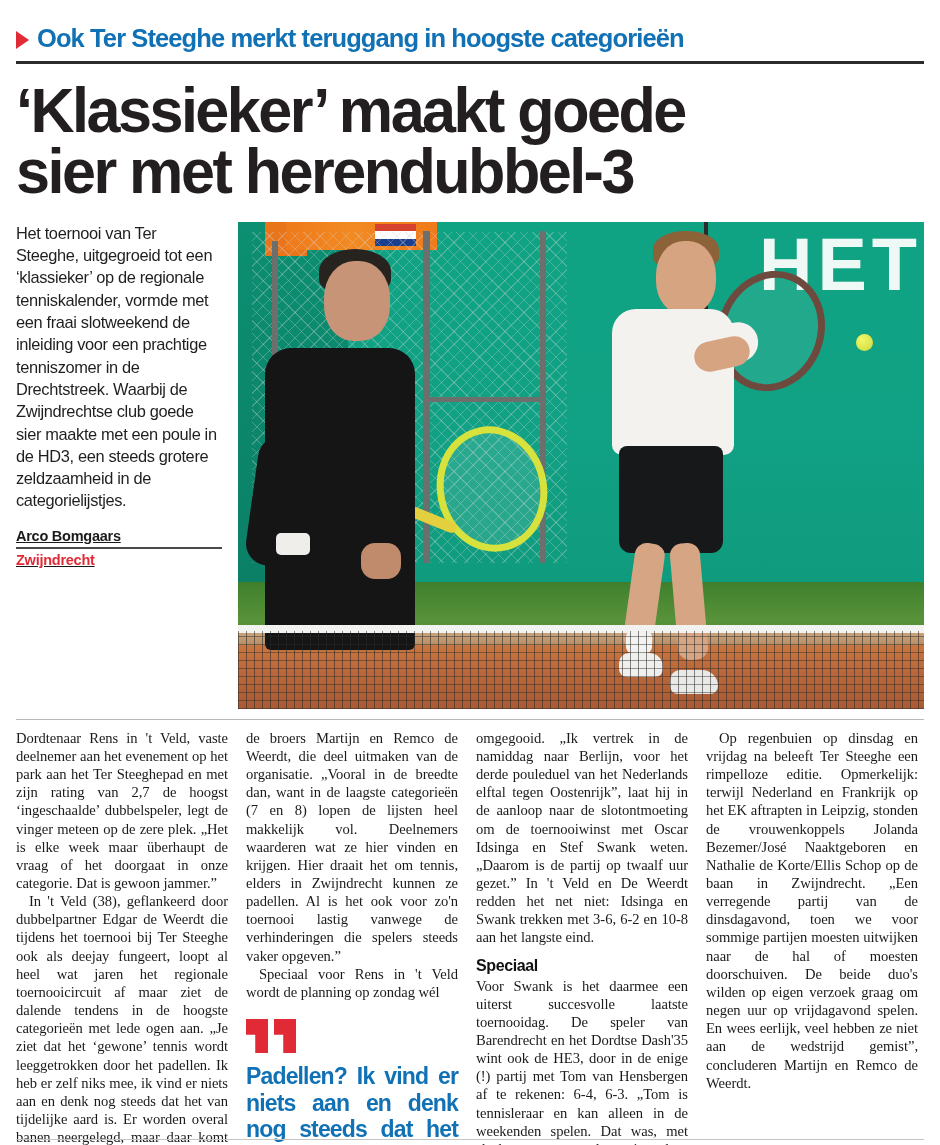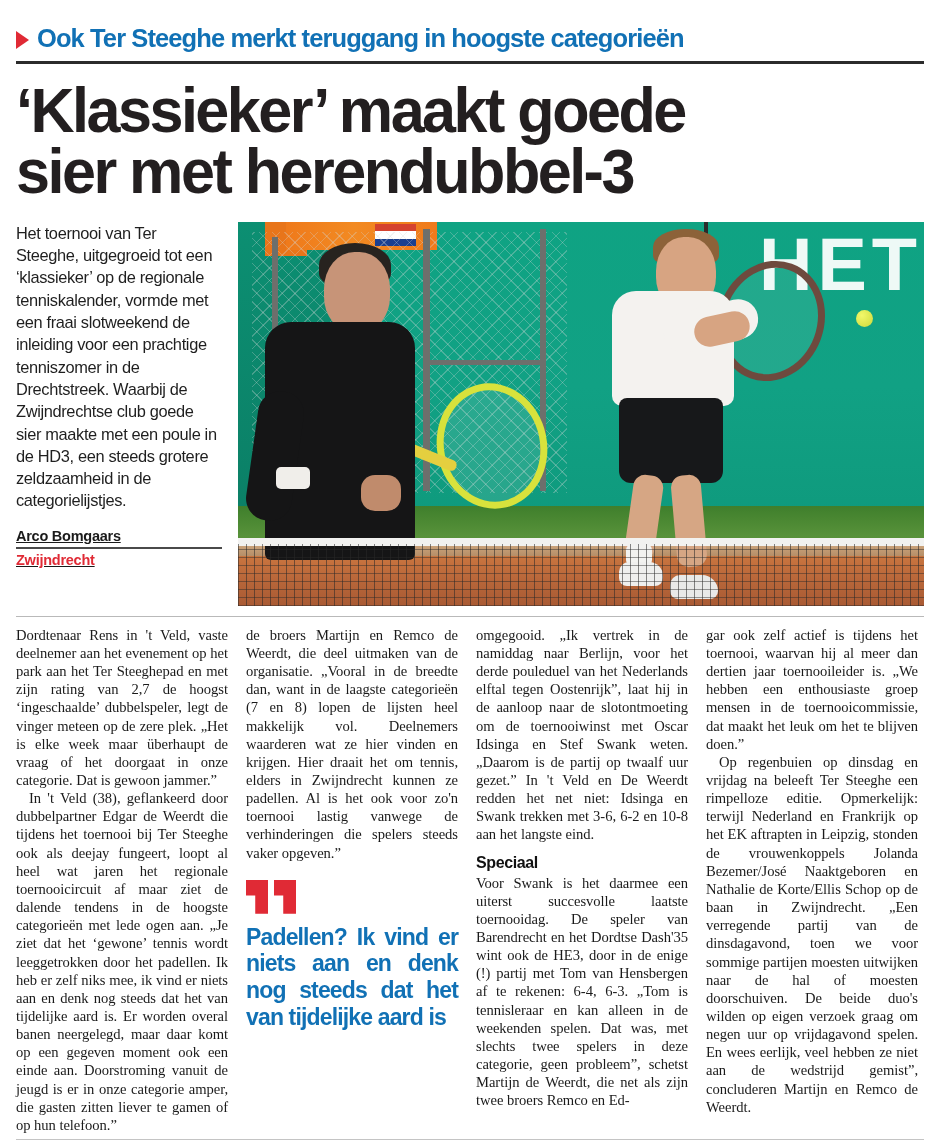--- a/index.html
+++ b/index.html
@@ -114,21 +114,21 @@
   }
 
   
   .photo-col {
     flex: 1 1 auto;
     min-width: 0;
   }
   .photo {
     position: relative;
     width: 100%;
-    height: 384px;
+    height: 487px;
     overflow: hidden;
     background: #0369a1;
   }
   .ph-wall {
     position: absolute; left: 0; top: 0; right: 0; height: 78%;
     background: linear-gradient(180deg,#0fa383 0%, #11a184 55%, #0f9a7d 100%);
   }
   .ph-wall-left {
     position: absolute; left: 0; top: 0; width: 16%; height: 78%;
     background: linear-gradient(180deg,#0c8f72 0%, #0b7f66 100%);
@@ -382,38 +382,38 @@
   <div class="cols">
 
     <div class="col">
       <p class="first">Dordtenaar Rens in 't Veld, vaste deelnemer aan het evenement op het park aan het Ter Steeghepad en met zijn rating van 2,7 de hoogst ‘ingeschaalde’ dubbelspeler, legt de vinger meteen op de zere plek. „Het is elke week maar überhaupt de vraag of het doorgaat in onze categorie. Dat is gewoon jammer.”</p>
       <p>In 't Veld (38), geflankeerd door dubbelpartner Edgar de Weerdt die tijdens het toernooi bij Ter Steeghe ook als deejay fungeert, loopt al heel wat jaren het regionale toernooicircuit af maar ziet de dalende tendens in de hoogste categorieën met lede ogen aan. „Je ziet dat het ‘gewone’ tennis wordt leeggetrokken door het padellen. Ik heb er zelf niks mee, ik vind er niets aan en denk nog steeds dat het van tijdelijke aard is. Er worden overal banen neergelegd, maar daar komt op een gegeven moment ook een einde aan. Doorstroming vanuit de jeugd is er in onze categorie amper, die gasten zitten liever te gamen of op hun telefoon.”</p>
 
     </div>
 
     <div class="col">
       <p class="first">de broers Martijn en Remco de Weerdt, die deel uitmaken van de organisatie. „Vooral in de breedte dan, want in de laagste categorieën (7 en 8) lopen de lijsten heel makkelijk vol. Deelnemers waarderen wat ze hier vinden en krijgen. Hier draait het om tennis, elders in Zwijndrecht kunnen ze padellen. Al is het ook voor zo'n toernooi lastig vanwege de verhinderingen die spelers steeds vaker opgeven.”</p>
+      <p>Speciaal voor Rens in 't Veld wordt de planning op zondag wél</p>
 
       <div class="pullquote">
         <div class="pq-marks">
           <span class="pq-mark"></span>
           <span class="pq-mark"></span>
         </div>
         <div class="pq-text">Padellen? Ik vind er niets aan en denk nog steeds dat het van tijdelijke aard is</div>
 
       </div>
     </div>
 
     <div class="col">
       <p class="first">omgegooid. „Ik vertrek in de namiddag naar Berlijn, voor het derde pouleduel van het Nederlands elftal tegen Oostenrijk”, laat hij in de aanloop naar de slotontmoeting om de toernooiwinst met Oscar Idsinga en Stef Swank weten. „Daarom is de partij op twaalf uur gezet.” In 't Veld en De Weerdt redden het net niet: Idsinga en Swank trekken met 3-6, 6-2 en 10-8 aan het langste eind.</p>
       <div class="subhead">Speciaal</div>
       <p class="first">Voor Swank is het daarmee een uiterst succesvolle laatste toernooidag. De speler van Barendrecht en het Dordtse Dash'35 wint ook de HE3, door in de enige (!) partij met Tom van Hensbergen af te rekenen: 6-4, 6-3. „Tom is tennisleraar en kan alleen in de weekenden spelen. Dat was, met slechts twee spelers in deze categorie, geen probleem”, schetst Martijn de Weerdt, die net als zijn twee broers Remco en Ed-</p>
     </div>
 
     <div class="col">
-      <p class="first">gar ook zelf actief is tijdens het toernooi, waarvan hij al meer dan dertien jaar toernooileider is. „We hebben een enthousiaste groep mensen in de toernooicommissie, dat maakt het leuk om het te blijven doen.”</p>
       <p>Op regenbuien op dinsdag en vrijdag na beleeft Ter Steeghe een rimpelloze editie. Opmerkelijk: terwijl Nederland en Frankrijk op het EK aftrapten in Leipzig, stonden de vrouwenkoppels Jolanda Bezemer/José Naaktgeboren en Nathalie de Korte/Ellis Schop op de baan in Zwijndrecht. „Een verregende partij van de dinsdagavond, toen we voor sommige partijen moesten uitwijken naar de hal of moesten doorschuiven. De beide duo's wilden op eigen verzoek graag om negen uur op vrijdagavond spelen. En wees eerlijk, veel hebben ze niet aan de wedstrijd gemist”, concluderen Martijn en Remco de Weerdt.</p>
     </div>
 
   </div>
 
   <div class="footer-rule"></div>
 </div>
 
 </body></html>

